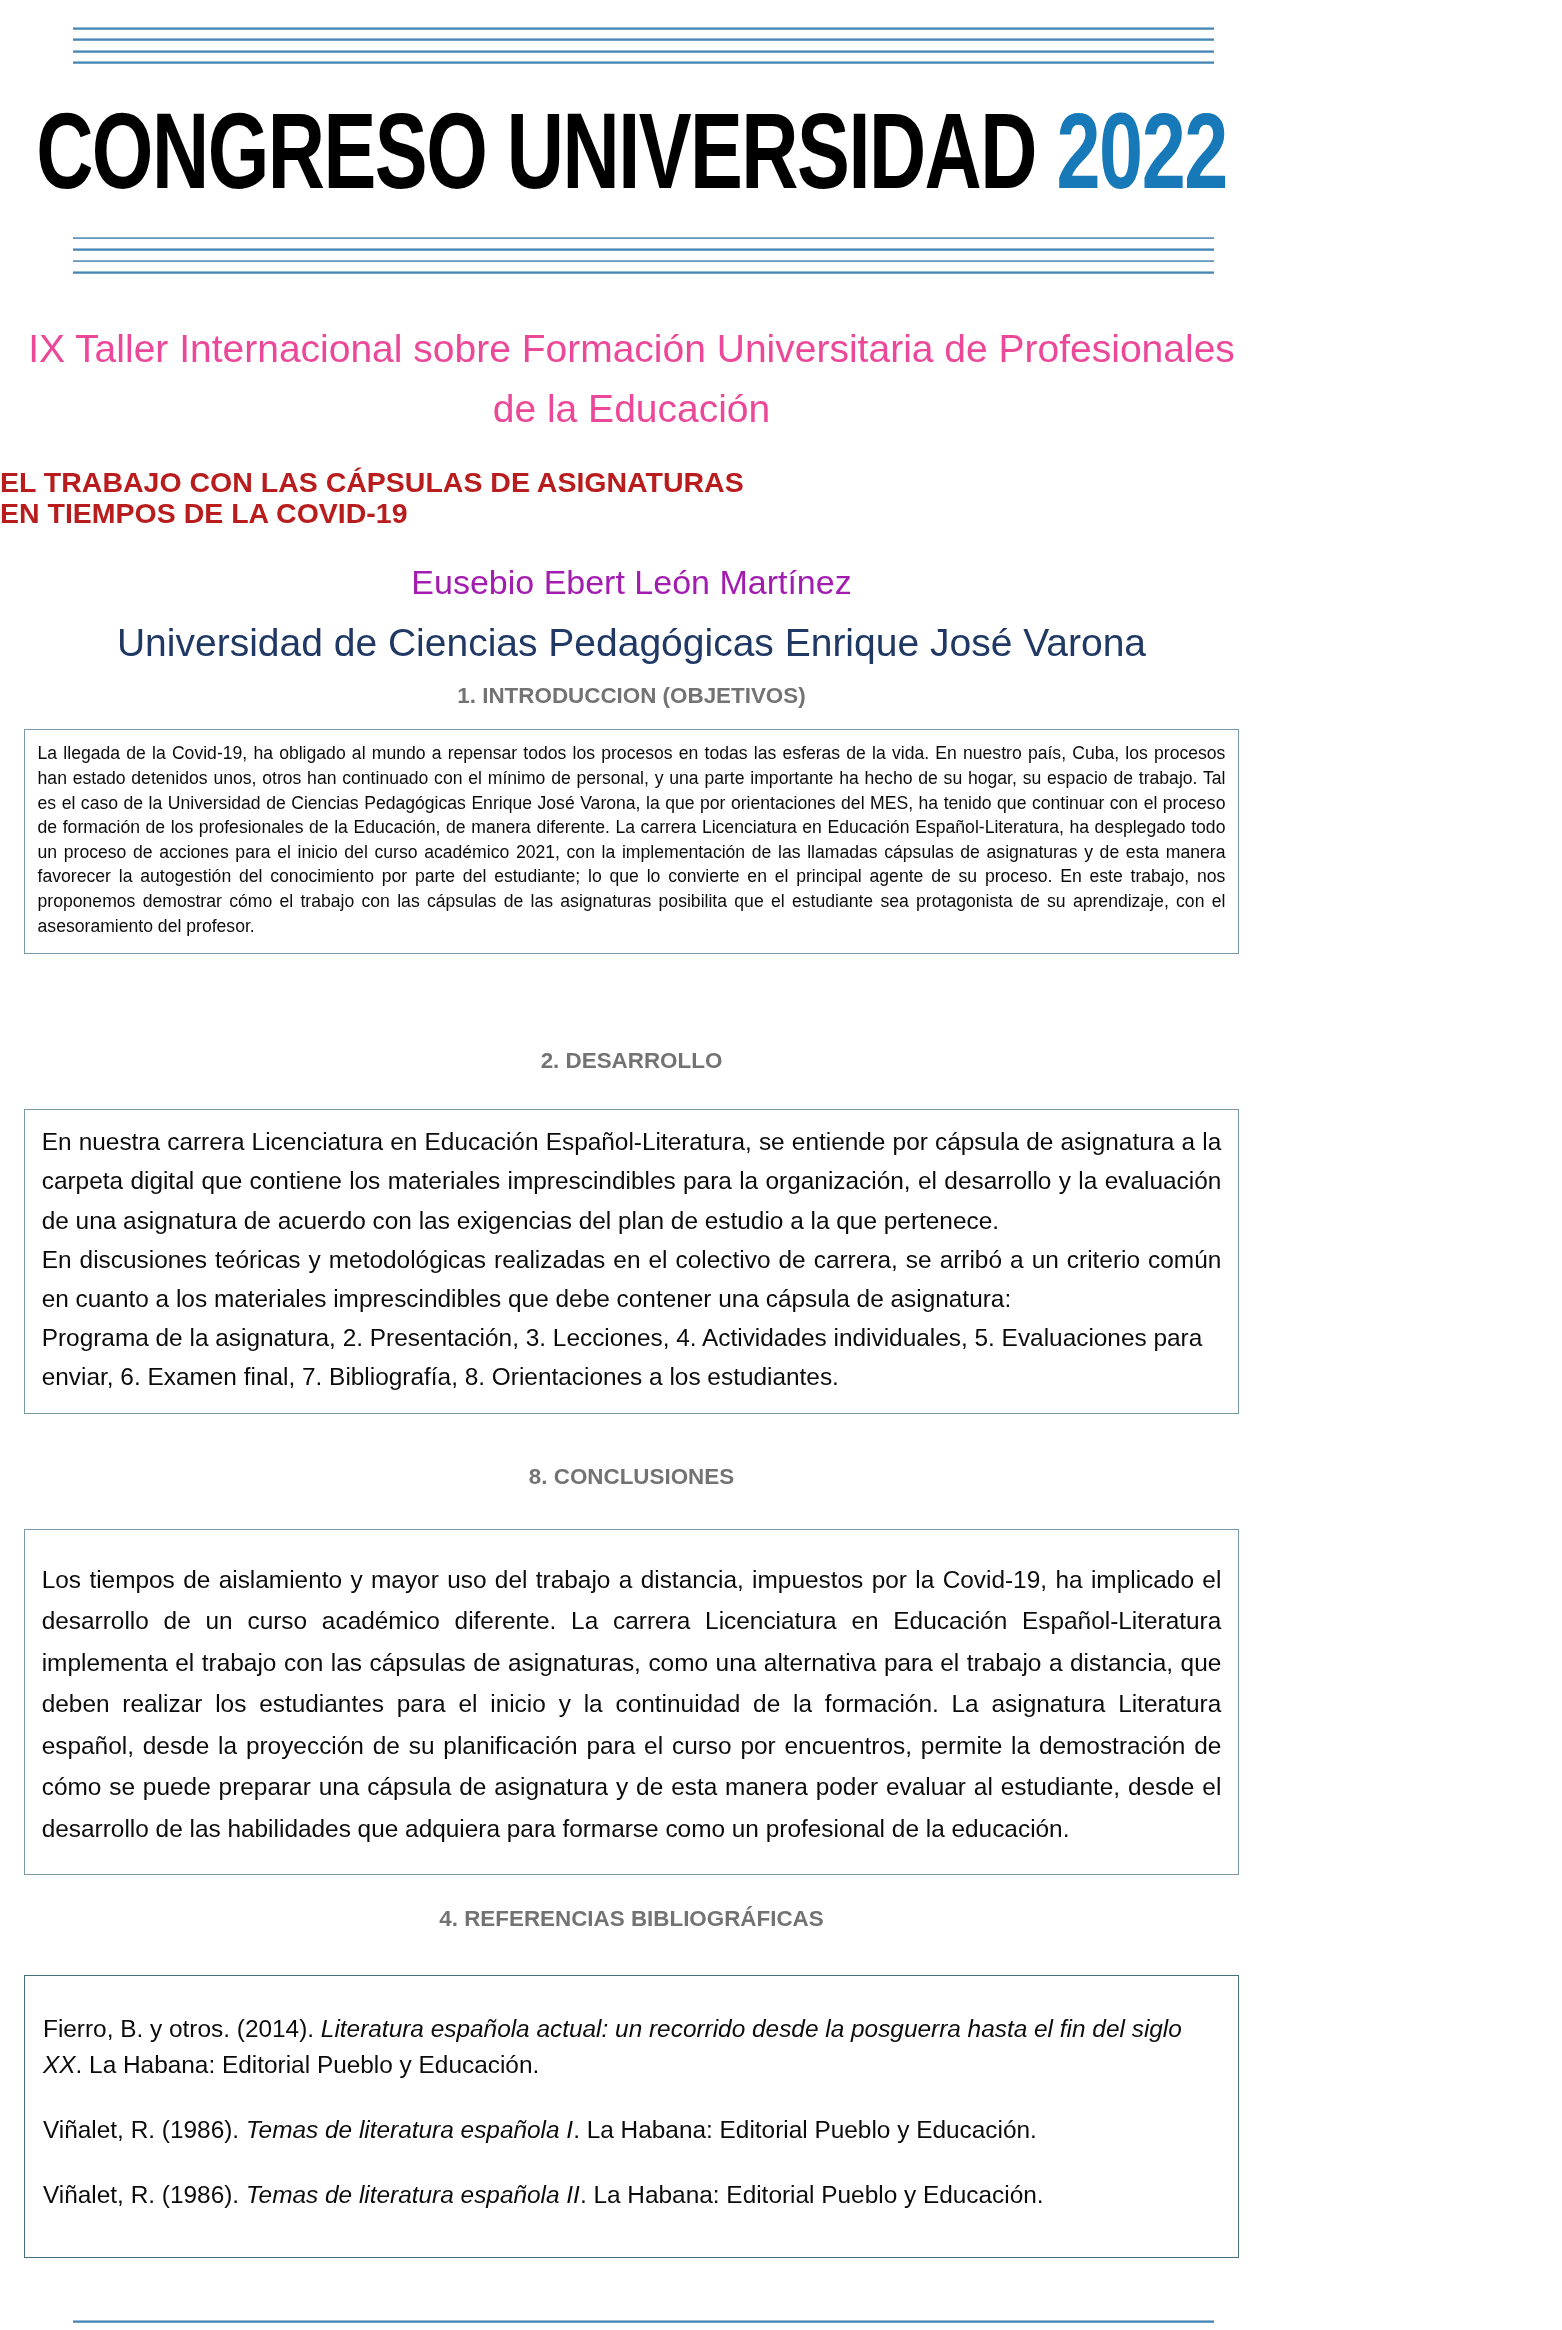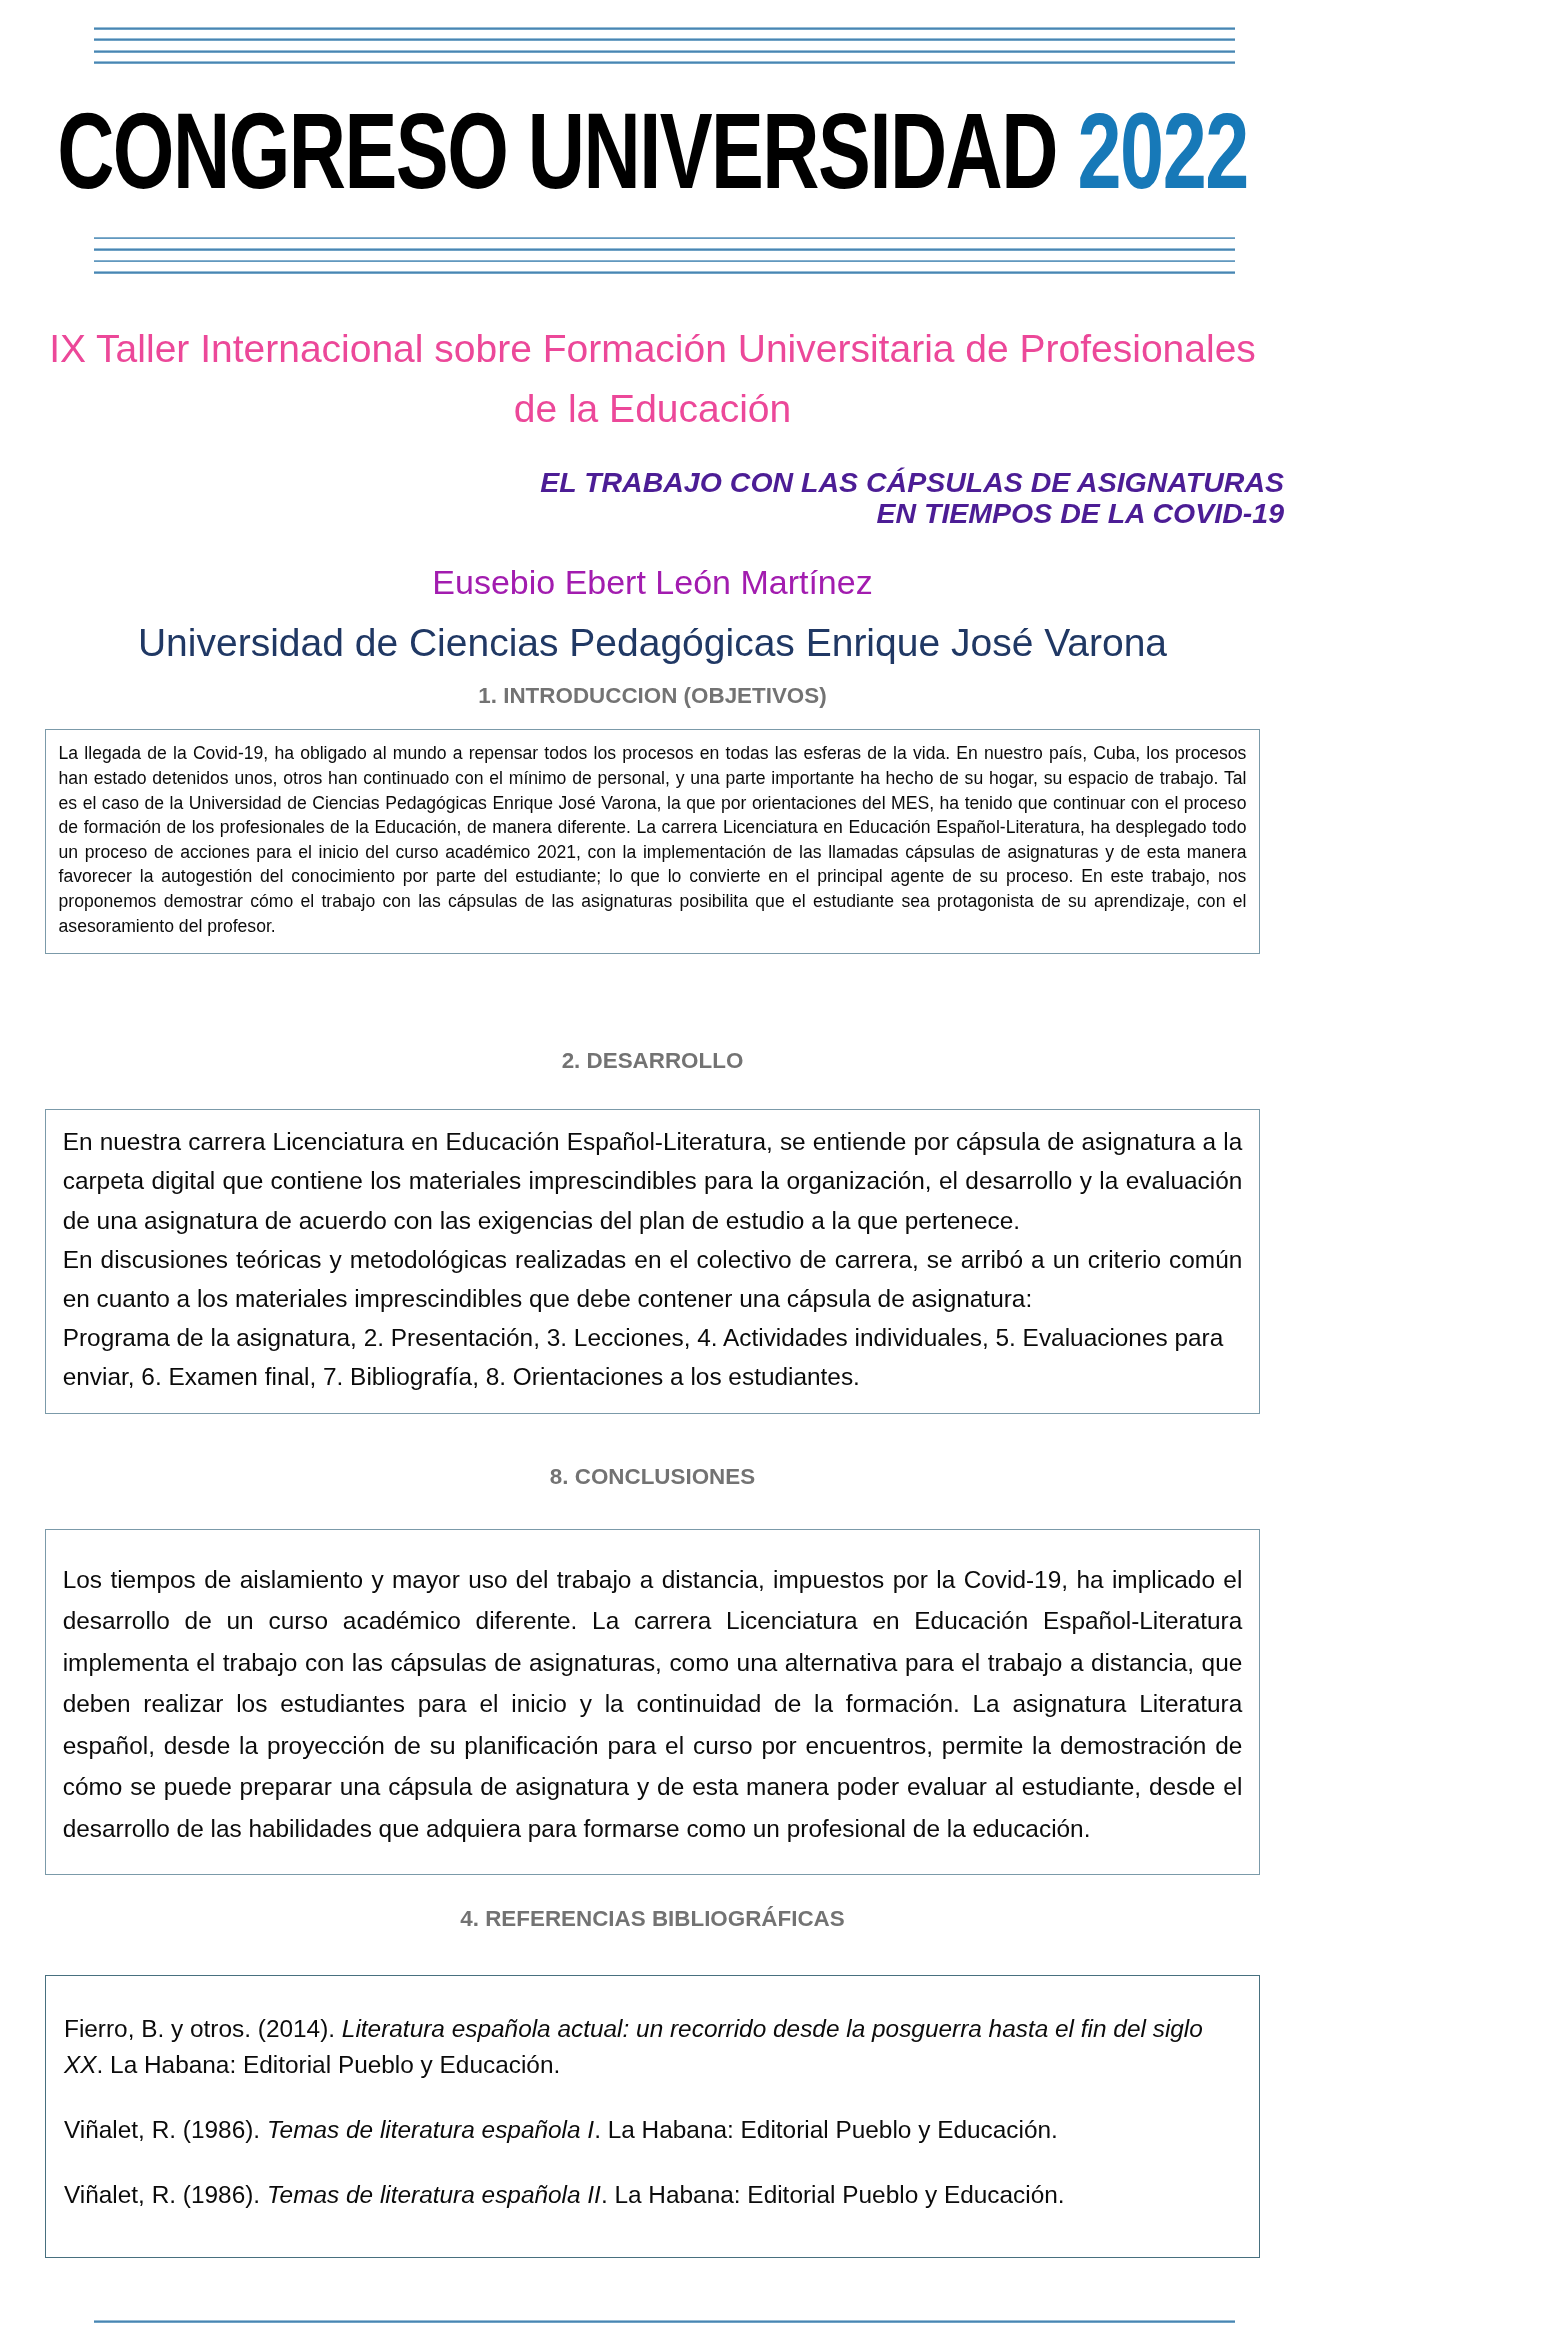--- a/index.html
+++ b/index.html
@@ -1,20 +1,20 @@
 <!DOCTYPE html>
 <html style="font-size:11px"><head>
 <meta charset="utf-8">
 <style>
   html,body{margin:0;padding:0;}
   body{
     width:1563px;height:2330px;position:relative;background:#ffffff;
     font-family:"Liberation Sans", sans-serif;overflow:hidden;
   }
-  .page{position:relative;width:1263px;height:2330px;padding-left:21px;}
+  .page{position:relative;width:1263px;height:2330px;}
 
   
   .rules{margin:0 49px 0 73px;display:flex;flex-direction:column;gap:8.8px;}
   .rule{height:2.7px;background:linear-gradient(to bottom,#bcd8e8 0%,#3d7dad 55%,#8fb9d4 100%);}
   .rules-top{padding-top:27px;}
   .rules-mid{margin-top:24.4px;}
   .rules-bottom{margin-top:62px;}
 
   
   .congress{
@@ -24,21 +24,21 @@
   .congress-inner{
     font-size:107px;font-weight:bold;letter-spacing:-2px;color:#000000;
     transform:scaleX(0.74);transform-origin:center;
   }
   .congress-year{color:#1779B8;}
 
   .event-title{
     margin-top:45px;color:#ec4899;font-size:39px;line-height:1.55;text-align:center;
   }
   .paper-title{
-    margin-top:27px;color:#4c1d95;font-size:28.5px;font-weight:bold;line-height:1.12;text-align:right;font-style:italic;
+    margin-top:27px;color:#b91c1c;font-size:28.5px;font-weight:bold;line-height:1.12;text-align:left;
   }
   .author{margin-top:33px;color:#a21caf;font-size:34px;text-align:center;}
   .university{margin-top:19px;color:#203864;font-size:39px;text-align:center;}
 
   .section-heading{
     color:#737373;font-size:22.4px;font-weight:bold;text-align:center;
   }
   .h-intro{margin-top:17.6px;}
   .h-dev{margin-top:94px;}
   .h-conc{margin-top:50px;}

